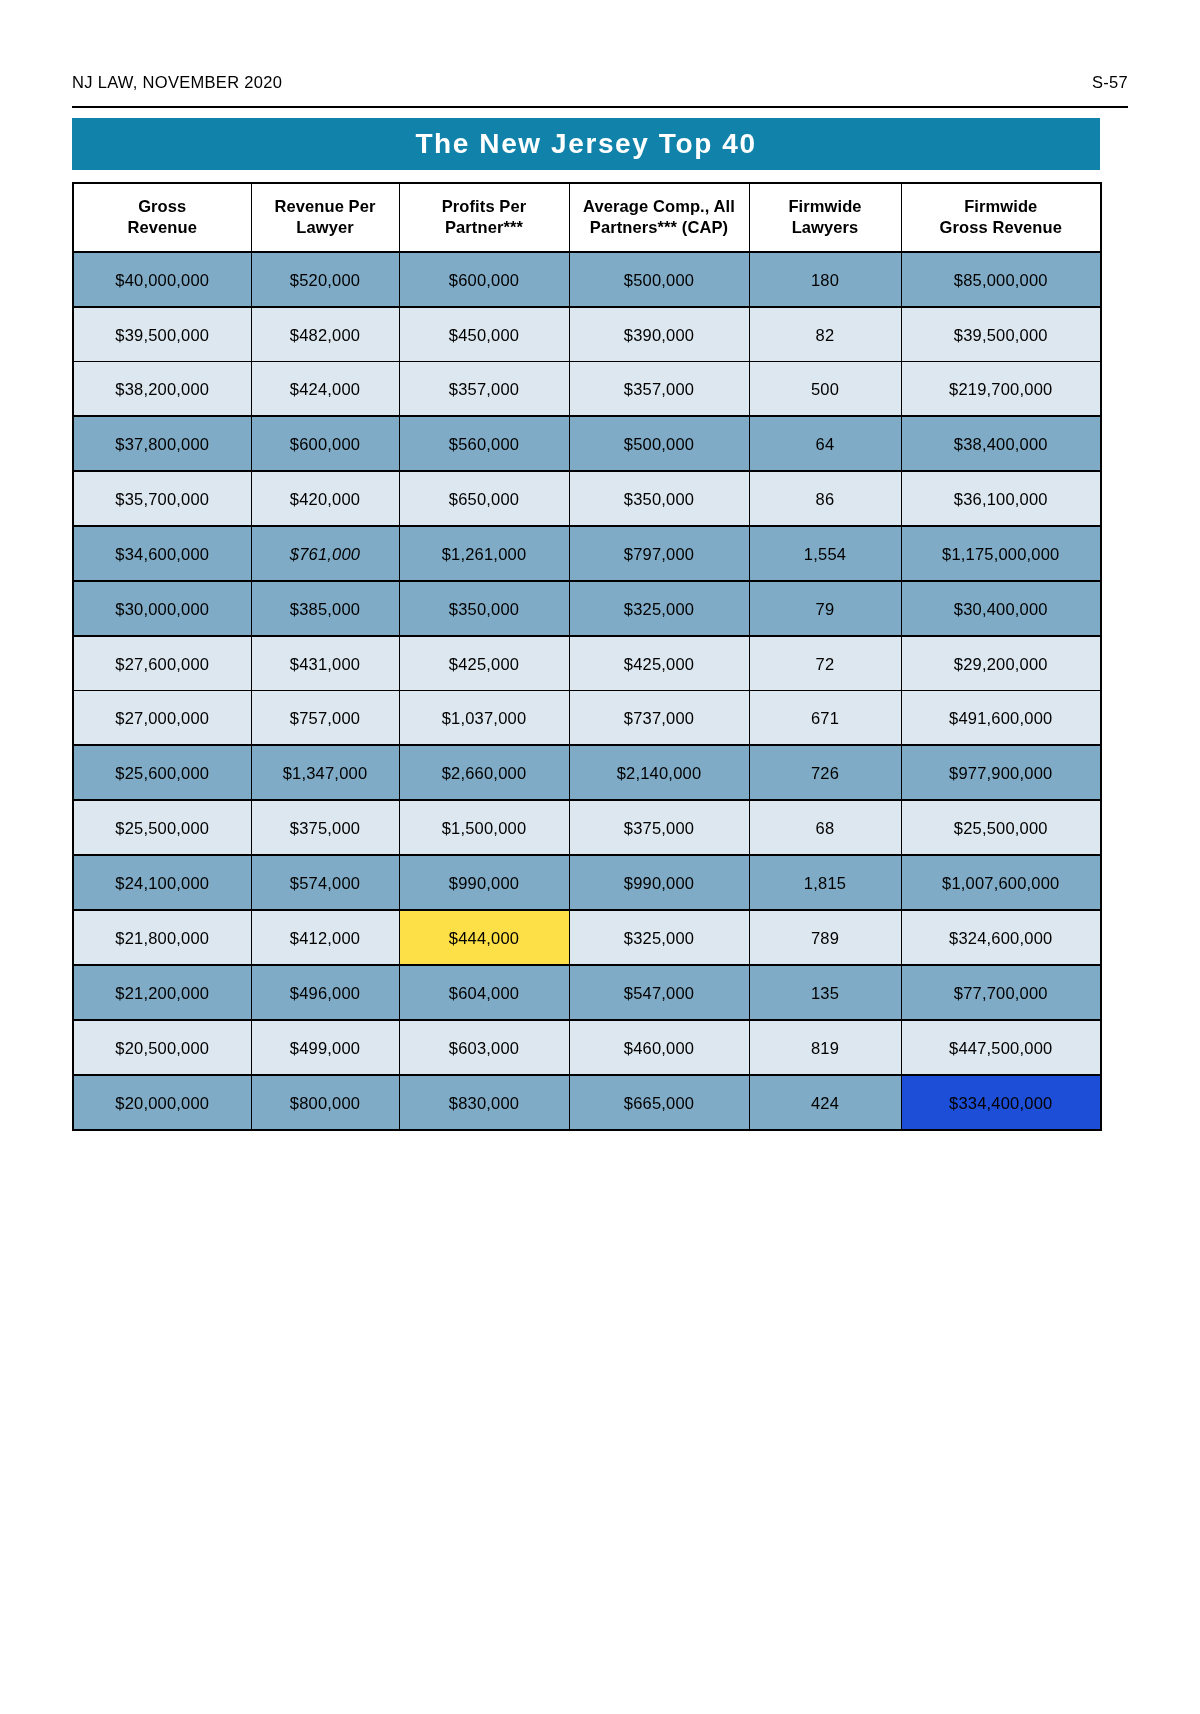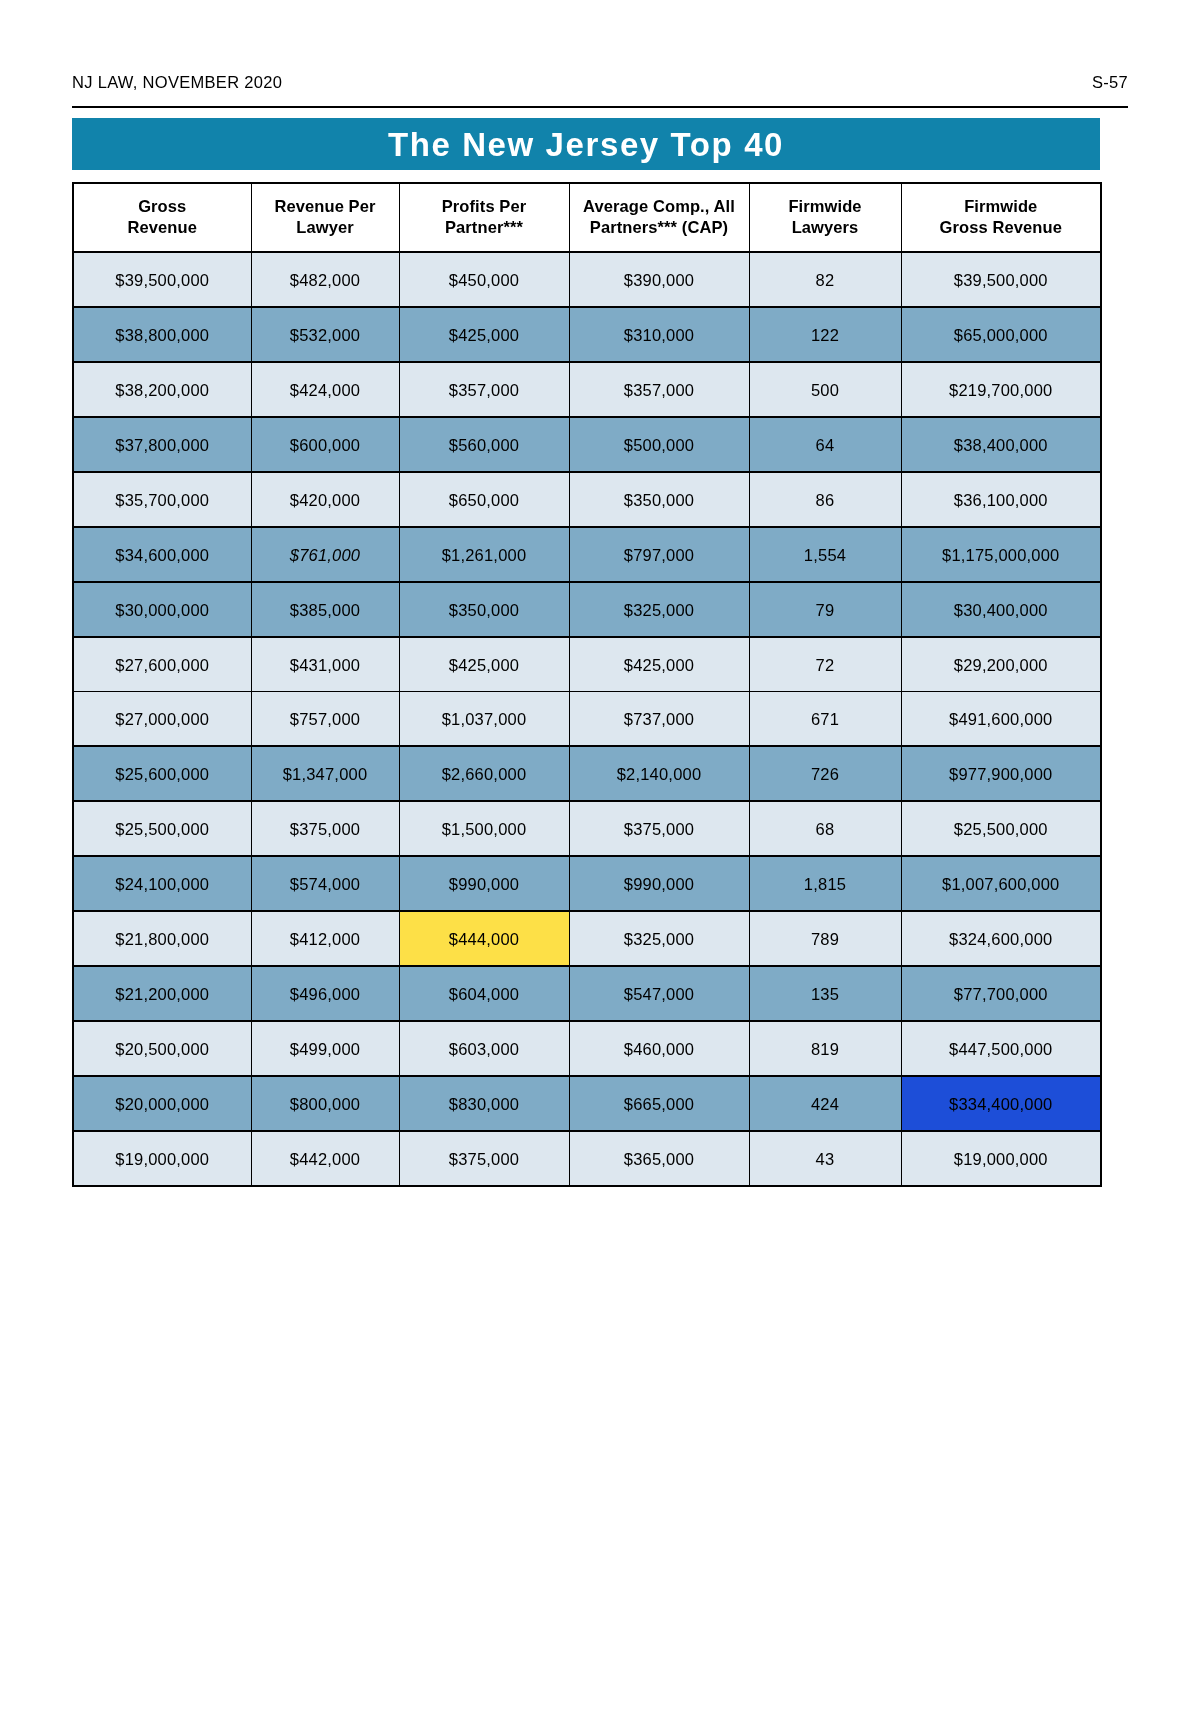--- a/index.html
+++ b/index.html
@@ -57,21 +57,21 @@
     top: 118px;
     width: 1028px;
     height: 52px;
     background: #1183ab;
     display: flex;
     align-items: center;
     justify-content: center;
   }
   .title-banner-text {
     color: #ffffff;
-    font-size: 33px;
+    font-size: 28px;
     font-weight: bold;
     letter-spacing: 1.6px;
     line-height: 1;
     white-space: nowrap;
   }
 
   
   .table-wrap {
     position: absolute;
     left: 72px;
@@ -175,36 +175,36 @@
             <span class="hl">Firmwide</span>
             <span class="hl">Lawyers</span>
           </th>
           <th>
             <span class="hl">Firmwide</span>
             <span class="hl">Gross Revenue</span>
           </th>
         </tr>
       </thead>
       <tbody id="table-body">
+          <tr class="shade-dark">
+            <td style="background: rgb(127, 171, 198);">$40,000,000</td>
+            <td style="background: rgb(127, 171, 198);">$520,000</td>
+            <td style="background: rgb(127, 171, 198);">$600,000</td>
+            <td style="background: rgb(127, 171, 198);">$500,000</td>
+            <td style="background: rgb(127, 171, 198);">180</td>
+            <td style="background: rgb(127, 171, 198);">$85,000,000</td>
+          </tr>
           <tr class="shade-light">
             <td style="background: rgb(221, 231, 239);">$39,500,000</td>
             <td style="background: rgb(221, 231, 239);">$482,000</td>
             <td style="background: rgb(221, 231, 239);">$450,000</td>
             <td style="background: rgb(221, 231, 239);">$390,000</td>
             <td style="background: rgb(221, 231, 239);">82</td>
             <td style="background: rgb(221, 231, 239);">$39,500,000</td>
           </tr>
-          <tr class="shade-dark">
-            <td style="background: rgb(127, 171, 198);">$38,800,000</td>
-            <td style="background: rgb(127, 171, 198);">$532,000</td>
-            <td style="background: rgb(127, 171, 198);">$425,000</td>
-            <td style="background: rgb(127, 171, 198);">$310,000</td>
-            <td style="background: rgb(127, 171, 198);">122</td>
-            <td style="background: rgb(127, 171, 198);">$65,000,000</td>
-          </tr>
           <tr class="shade-light">
             <td style="background: rgb(221, 231, 239);">$38,200,000</td>
             <td style="background: rgb(221, 231, 239);">$424,000</td>
             <td style="background: rgb(221, 231, 239);">$357,000</td>
             <td style="background: rgb(221, 231, 239);">$357,000</td>
             <td style="background: rgb(221, 231, 239);">500</td>
             <td style="background: rgb(221, 231, 239);">$219,700,000</td>
           </tr>
           <tr class="shade-dark">
             <td style="background: rgb(127, 171, 198);">$37,800,000</td>
@@ -303,25 +303,17 @@
             <td style="background: rgb(221, 231, 239);">$447,500,000</td>
           </tr>
           <tr class="shade-dark">
             <td style="background: rgb(127, 171, 198);">$20,000,000</td>
             <td style="background: rgb(127, 171, 198);">$800,000</td>
             <td style="background: rgb(127, 171, 198);">$830,000</td>
             <td style="background: rgb(127, 171, 198);">$665,000</td>
             <td style="background: rgb(127, 171, 198);">424</td>
             <td style="background: #1d4ed8;">$334,400,000</td>
           </tr>
-          <tr class="shade-light">
-            <td style="background: rgb(221, 231, 239);">$19,000,000</td>
-            <td style="background: rgb(221, 231, 239);">$442,000</td>
-            <td style="background: rgb(221, 231, 239);">$375,000</td>
-            <td style="background: rgb(221, 231, 239);">$365,000</td>
-            <td style="background: rgb(221, 231, 239);">43</td>
-            <td style="background: rgb(221, 231, 239);">$19,000,000</td>
-          </tr>
         </tbody>
     </table>
   </div>
 
 </div>
 
 </body></html>

